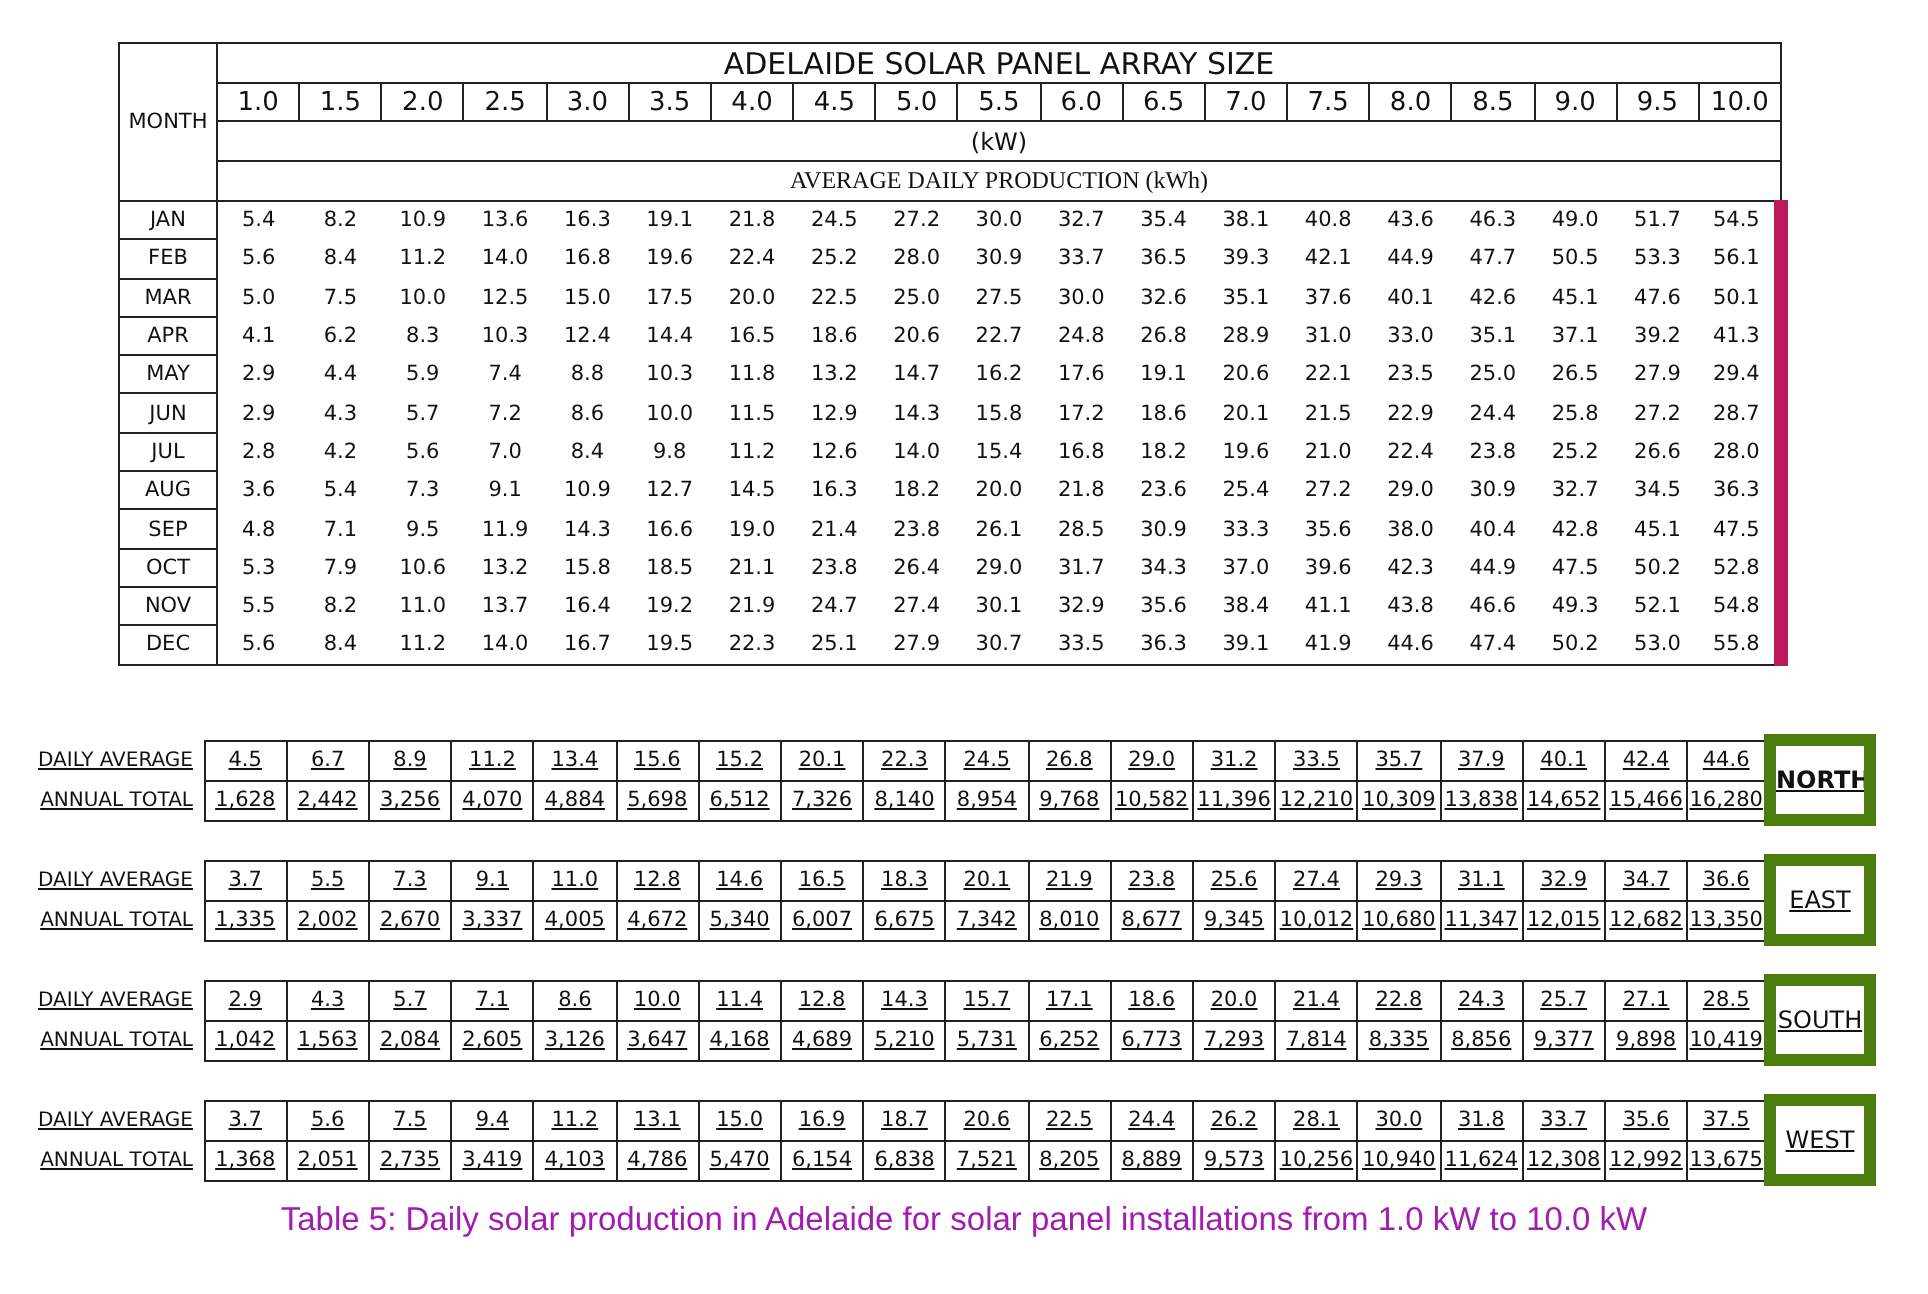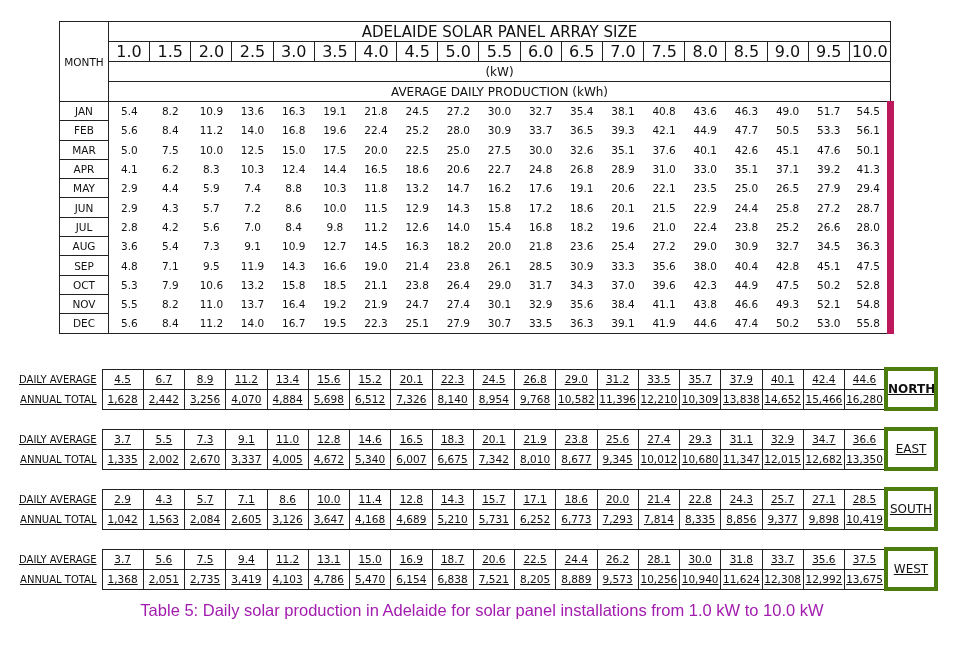--- a/index.html
+++ b/index.html
@@ -6,36 +6,36 @@
   body { width: 964px; height: 647px; position: relative; overflow: hidden;
          font-family: "DejaVu Sans", sans-serif; color: #111; }
   table { border-collapse: collapse; table-layout: fixed; position: absolute; }
   td { padding: 0; text-align: center; vertical-align: middle; white-space: nowrap; overflow: hidden; }
 
   
   #main { left: 59px; top: 21px; width: 835px; font-size: 10.5px; }
   #main col.month { width: 49px; }
   #main .mhead { border: 1px solid #222; border-bottom: 1px solid #222; font-size: 10.5px; }
   #main .title { border: 1px solid #222; height: 19px; font-size: 15px; letter-spacing: 0; }
-  #main .size { border: 1px solid #222; height: 18px; font-size: 16px; }
+  #main .size { border: 1px solid #222; height: 18px; font-size: 13px; }
   #main .unit { border: 1px solid #222; height: 19px; font-size: 12px; }
-  #main .avg { border: 1px solid #222; height: 19px; font-size: 12px; }
+  #main .avg { border: 1px solid #222; height: 19px; font-size: 12px; font-family: Liberation Serif, serif; }
   #main .mcell { border-left: 1px solid #222; border-right: 1px solid #222; border-top: 1px solid #222; height: 18.3px; font-size: 10.5px; }
   #main tr.last .mcell { border-bottom: 1px solid #222; }
   #main .val { height: 18.3px; font-size: 10.5px; }
   #main td.edge { border-right: 7px solid #be185d; }
   #main tr.last td.val { border-bottom: 1px solid #222; }
 
   
   .summary { left: 11px; width: 927px; font-size: 10.5px; text-decoration: underline; }
   .summary col.lbl { width: 91px; }
   .summary col.side { width: 50px; }
   .summary td.lab { text-align: right; padding-right: 5px; height: 19px; font-size: 10px; }
   .summary td.c { border: 1px solid #222; height: 19px; font-size: 10.5px; }
-  .summary td.dir { border: 4px solid #4d7c0f; font-size: 12px; margin-left: 28px; }
+  .summary td.dir { border: 6px solid #4d7c0f; font-size: 12px; margin-left: 28px; }
   .summary td.dir.bold { font-weight: bold; }
 
   #caption { position: absolute; left: 0; width: 964px; top: 601px; text-align: center;
              font-family: "Liberation Sans", sans-serif; font-size: 16.5px; color: #a21caf; }
 </style>
 </head>
 <body>
 
 <table id="main">
   <colgroup id="main-cols">

